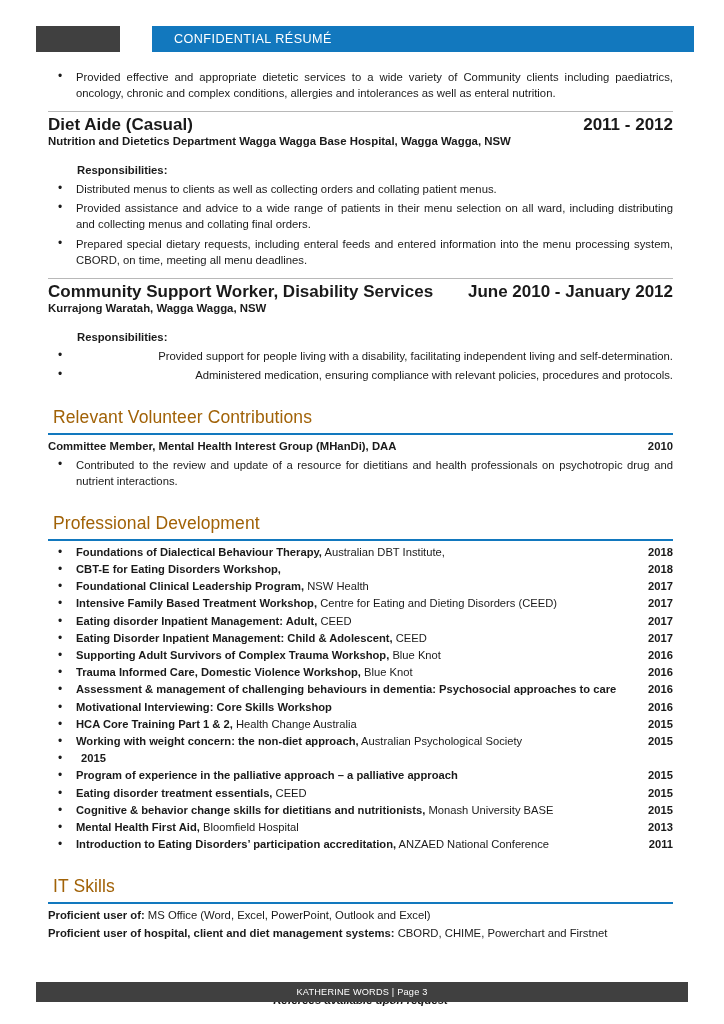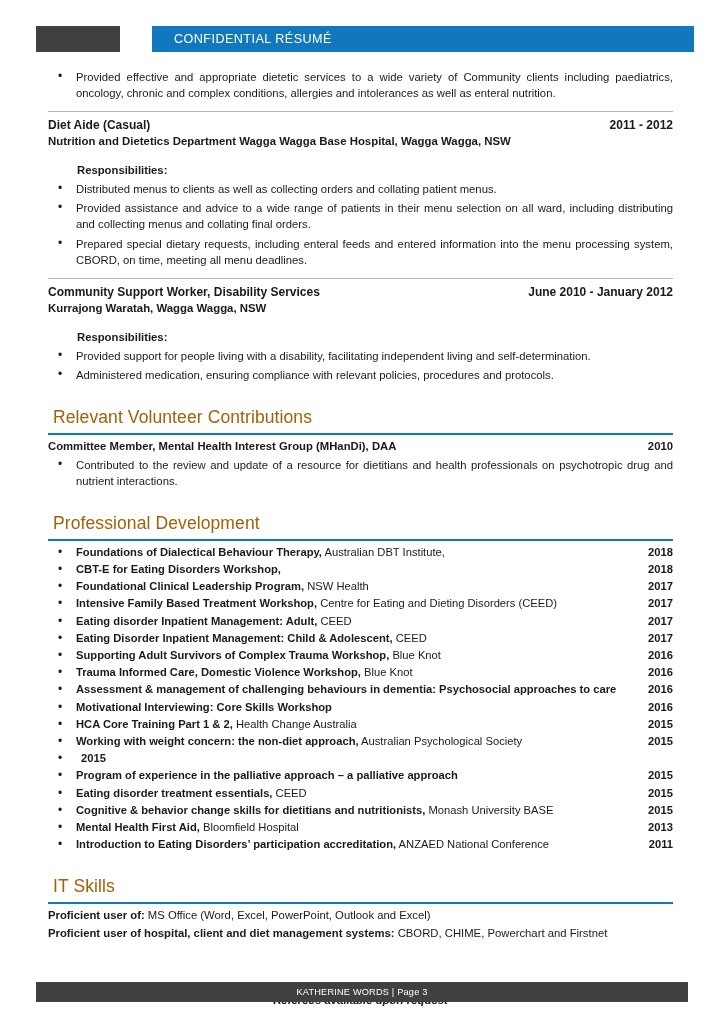--- a/index.html
+++ b/index.html
@@ -83,21 +83,21 @@
     text-align: justify;
   }
   ul.bul > li::before {
     content: "\2022";
     position: absolute;
     left: 10px;
     top: -1px;
     font-size: 12px;
     color: #1a1a1a;
   }
-  ul.bul.nojust > li { text-align: left; }
+  ul.bul.nojust > li { text-align: right; }
 
   
   .rule-gray {
     border: 0;
     border-top: 1px solid #b8b8b8;
     margin: 9px 0 5px 0;
     width: 100%;
     height: 0;
   }
   .rule-blue {
@@ -106,21 +106,21 @@
     margin: 1px 0 3px 0;
     width: 100%;
     height: 0;
   }
 
   
   .job-row {
     display: flex;
     justify-content: space-between;
     align-items: baseline;
-    font-size: 12px;
+    font-size: 17px;
     font-weight: bold;
     line-height: 16px;
   }
   .job-title { white-space: nowrap; }
   .job-dates { white-space: nowrap; }
   .job-org {
     font-size: 11.4px;
     font-weight: bold;
     line-height: 16px;
   }

